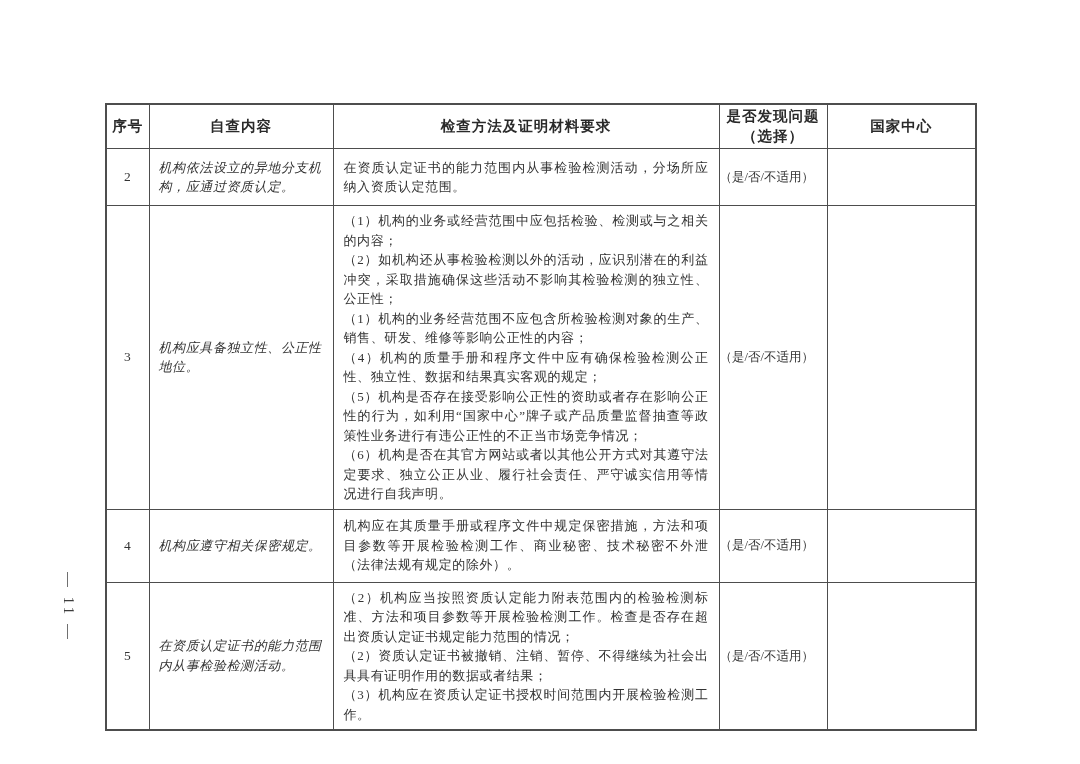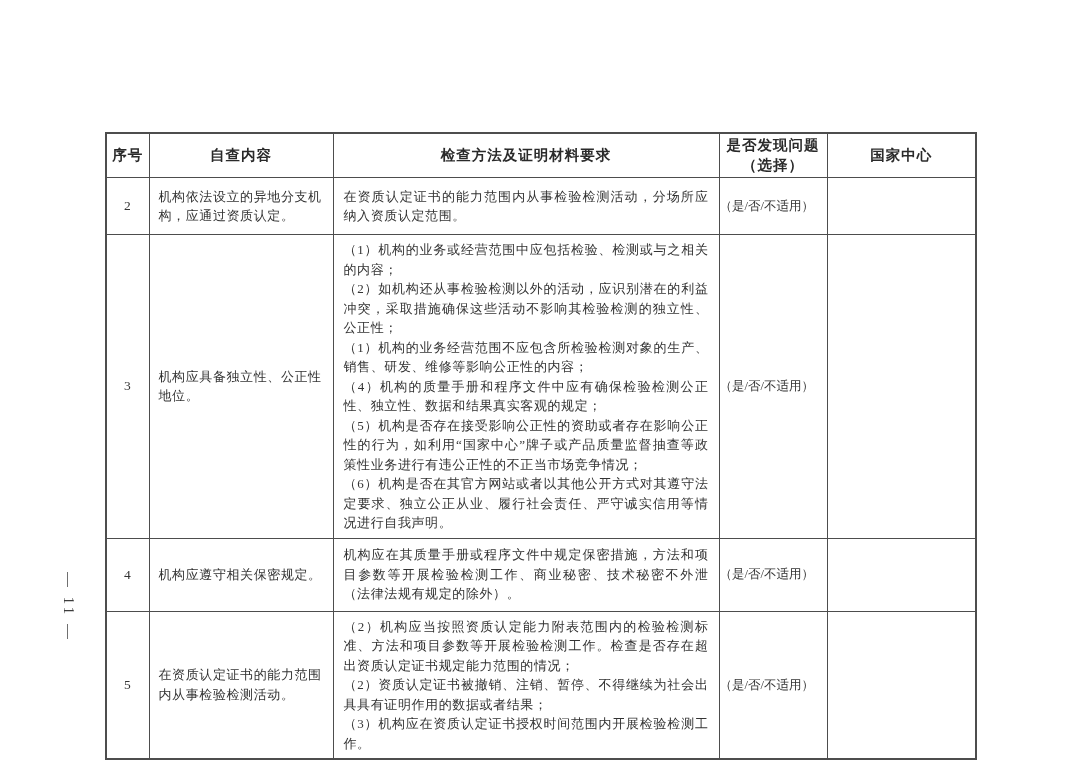--- a/index.html
+++ b/index.html
@@ -22,21 +22,20 @@
     color: #3c3c3c;
     white-space: nowrap;
   }
   table.checklist {
     position: absolute;
     left: 105px; top: 103px;
     width: 870px;
     border-collapse: collapse;
     table-layout: fixed;
     border: 2px solid #4d4d4d;
-    margin-top: 29px;
   }
   th, td { border: 1px solid #4d4d4d; }
   th {
     font-size: 14.5px;
     font-weight: bold;
     text-align: center;
     vertical-align: middle;
     white-space: pre-line;
     height: 40px;
     padding: 2px 4px;
@@ -45,21 +44,21 @@
     color: #2a2a2a;
   }
   td {
     font-size: 13px;
     line-height: 1.5;
     letter-spacing: 0.6px;
     vertical-align: middle;
     color: #333333;
   }
   td.td-no { text-align: center; font-size: 13.5px; }
-  td.td-content { padding: 6px 9px; }
+  td.td-content { padding: 6px 9px; font-style: italic; }
   td.td-method { padding: 5px 10px; }
   td.td-choice {
     font-size: 12.5px;
     letter-spacing: 0;
     white-space: nowrap;
   }
   td.td-desc { padding: 4px 6px; }
   .method-para { margin: 0; text-align: justify; }
 </style>
 </head>

